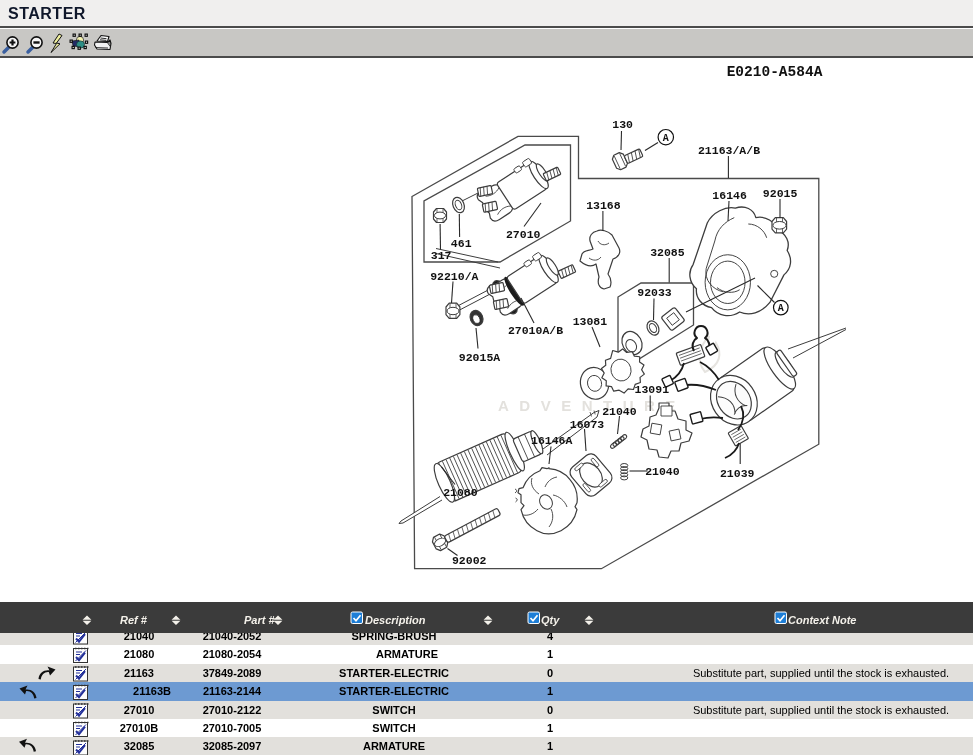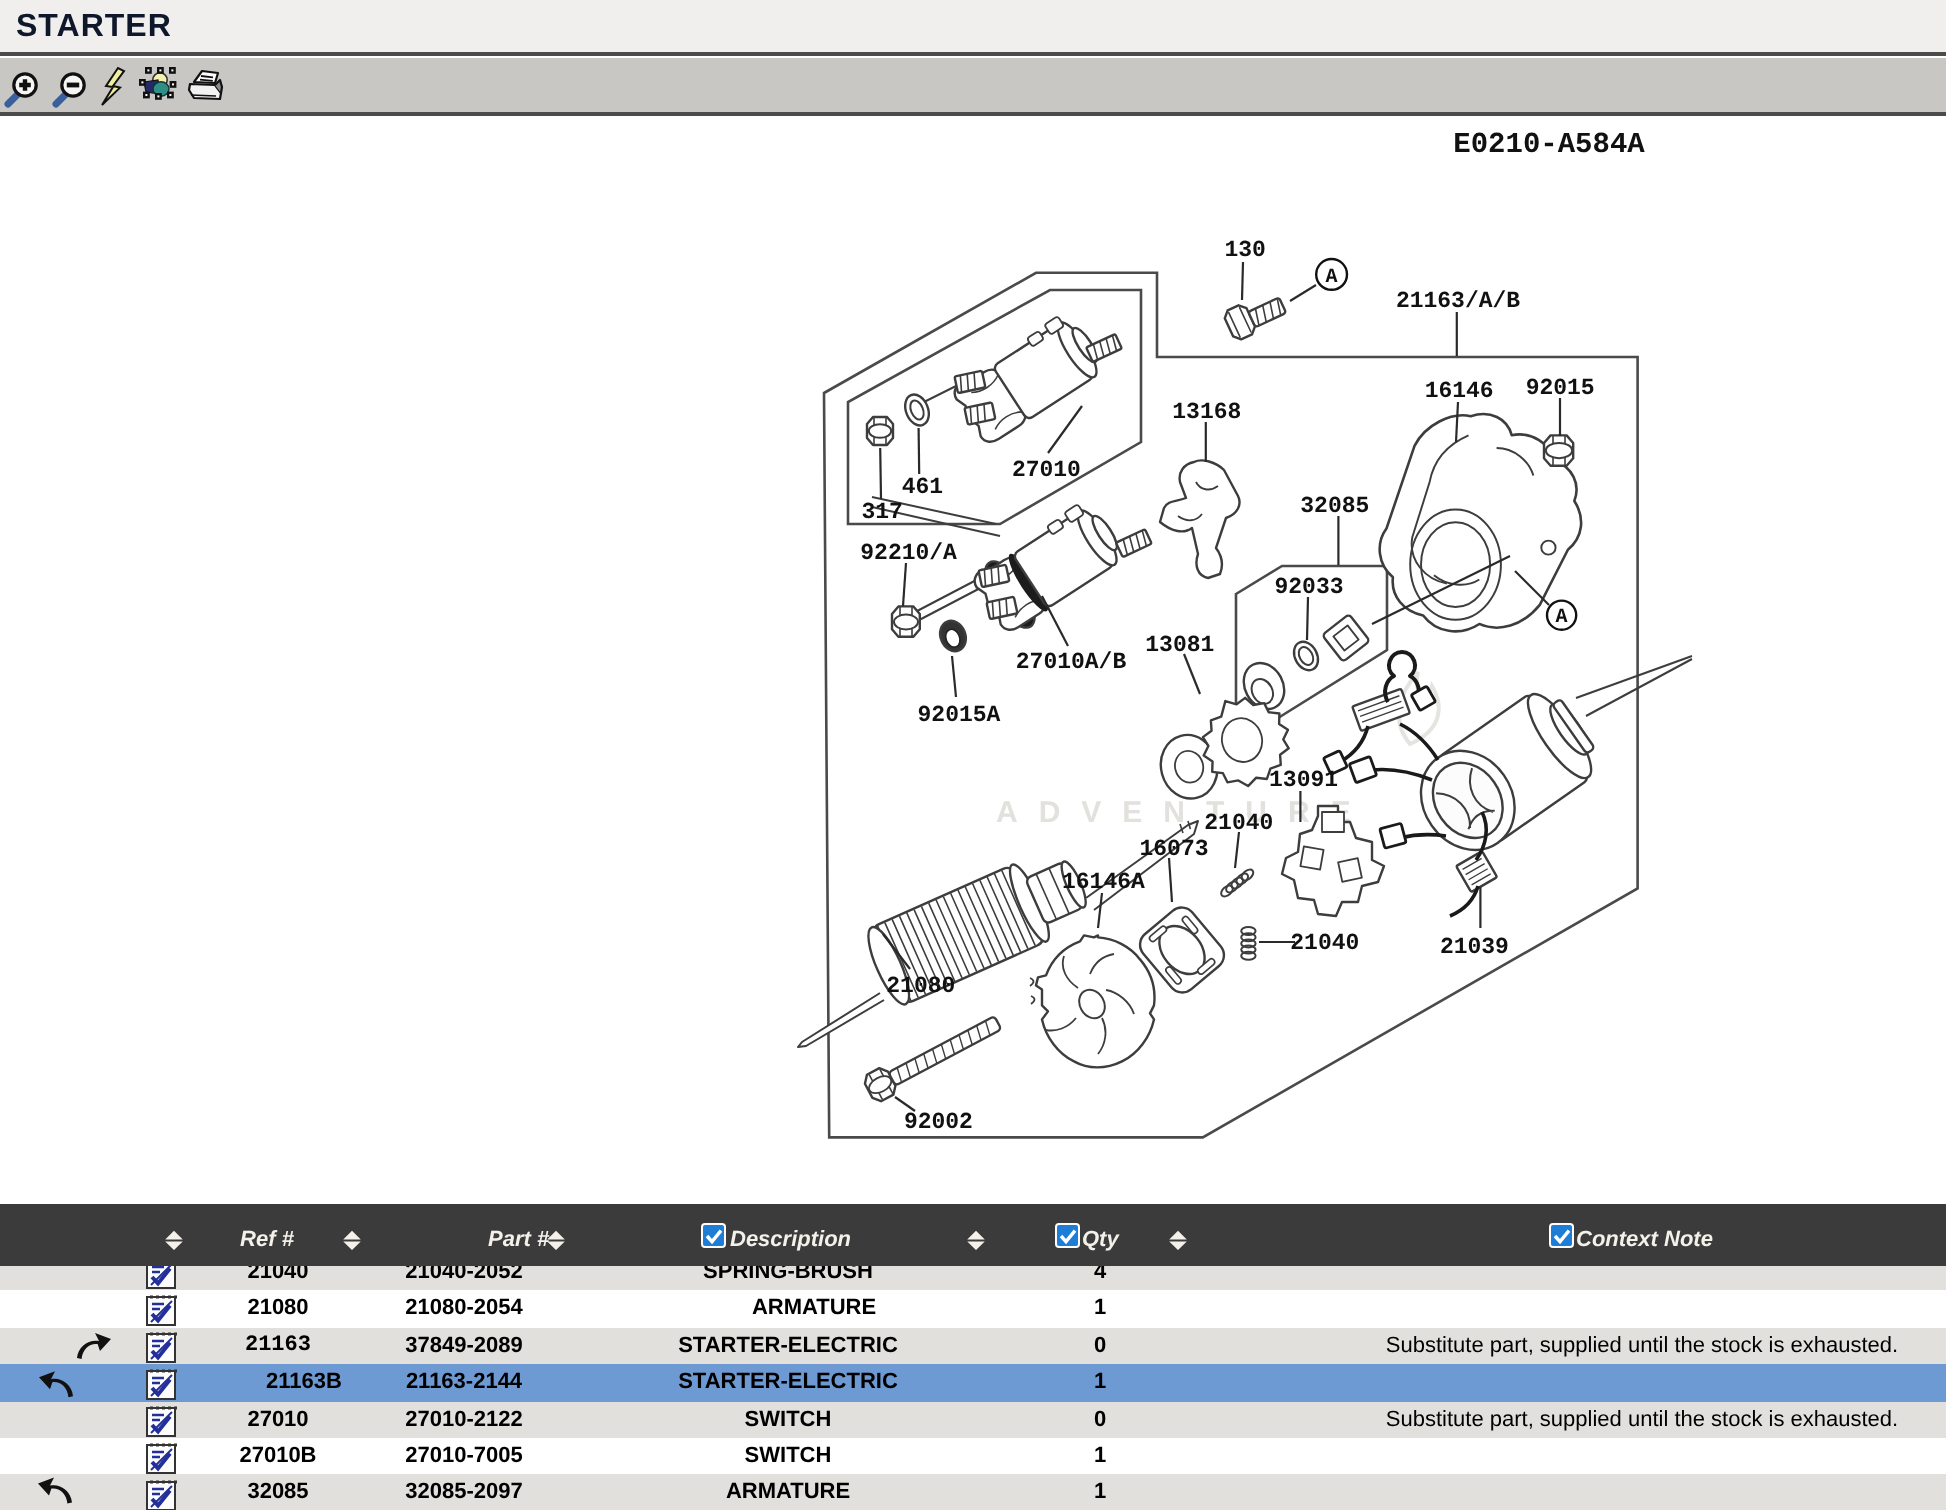--- a/index.html
+++ b/index.html
@@ -369,21 +369,21 @@
   <div class="cell" style="left:310px;width:168px;">SPRING-BRUSH</div>
   <div class="cell" style="left:520px;width:60px;">4</div>
 </div>
 <div class="row" style="top:45.4px;background:#fff">
   <div class="cell" style="left:89px;width:100px;">21080</div>
   <div class="cell" style="left:167px;width:130px;">21080-2054</div>
   <div class="cell" style="left:323px;width:168px;">ARMATURE</div>
   <div class="cell" style="left:520px;width:60px;">1</div>
 </div>
 <div class="row" style="top:63.8px;background:#e2e0dc">
-  <div class="cell" style="left:89px;width:100px;font-family:Liberation Mono, monospace;">21163</div>
+  <div class="cell" style="left:89px;width:100px;">21163</div>
   <div class="cell" style="left:167px;width:130px;">37849-2089</div>
   <div class="cell" style="left:310px;width:168px;">STARTER-ELECTRIC</div>
   <div class="cell" style="left:520px;width:60px;">0</div>
   <div class="cell note" style="left:666px;width:310px;">Substitute part, supplied until the stock is exhausted.</div>
 </div>
 <div class="row" style="top:82.2px;background:#6d9ad2">
   <div class="cell" style="left:102px;width:100px;text-align:center;">21163B</div>
   <div class="cell" style="left:167px;width:130px;">21163-2144</div>
   <div class="cell" style="left:310px;width:168px;">STARTER-ELECTRIC</div>
   <div class="cell" style="left:520px;width:60px;">1</div>

